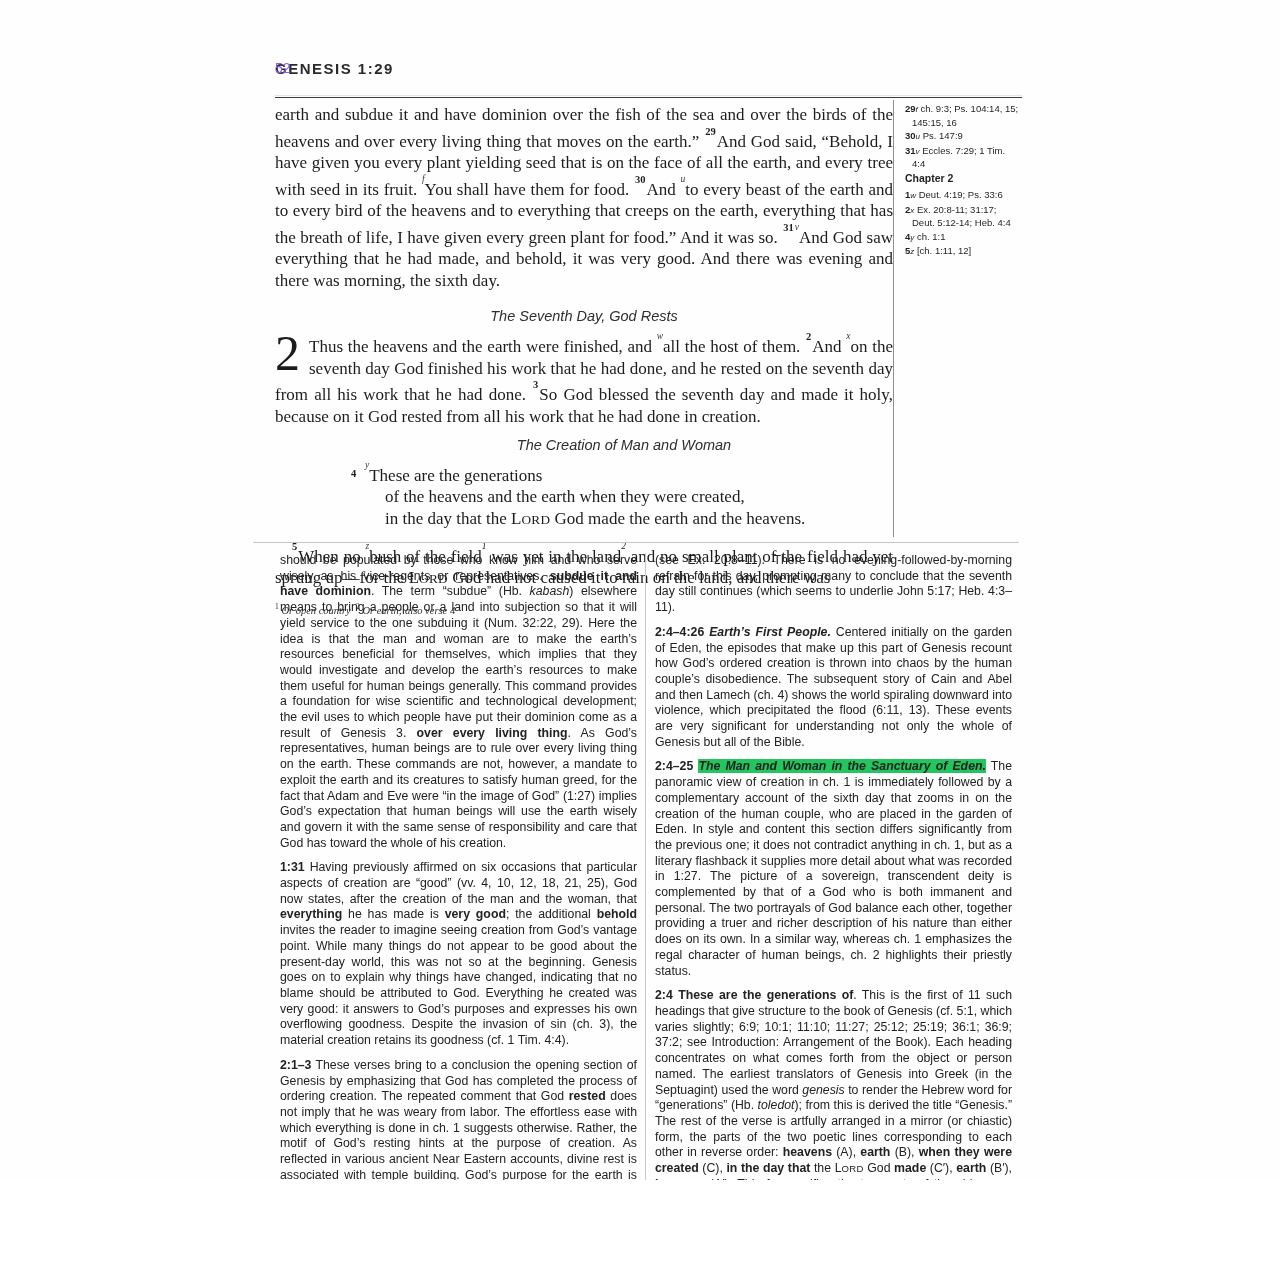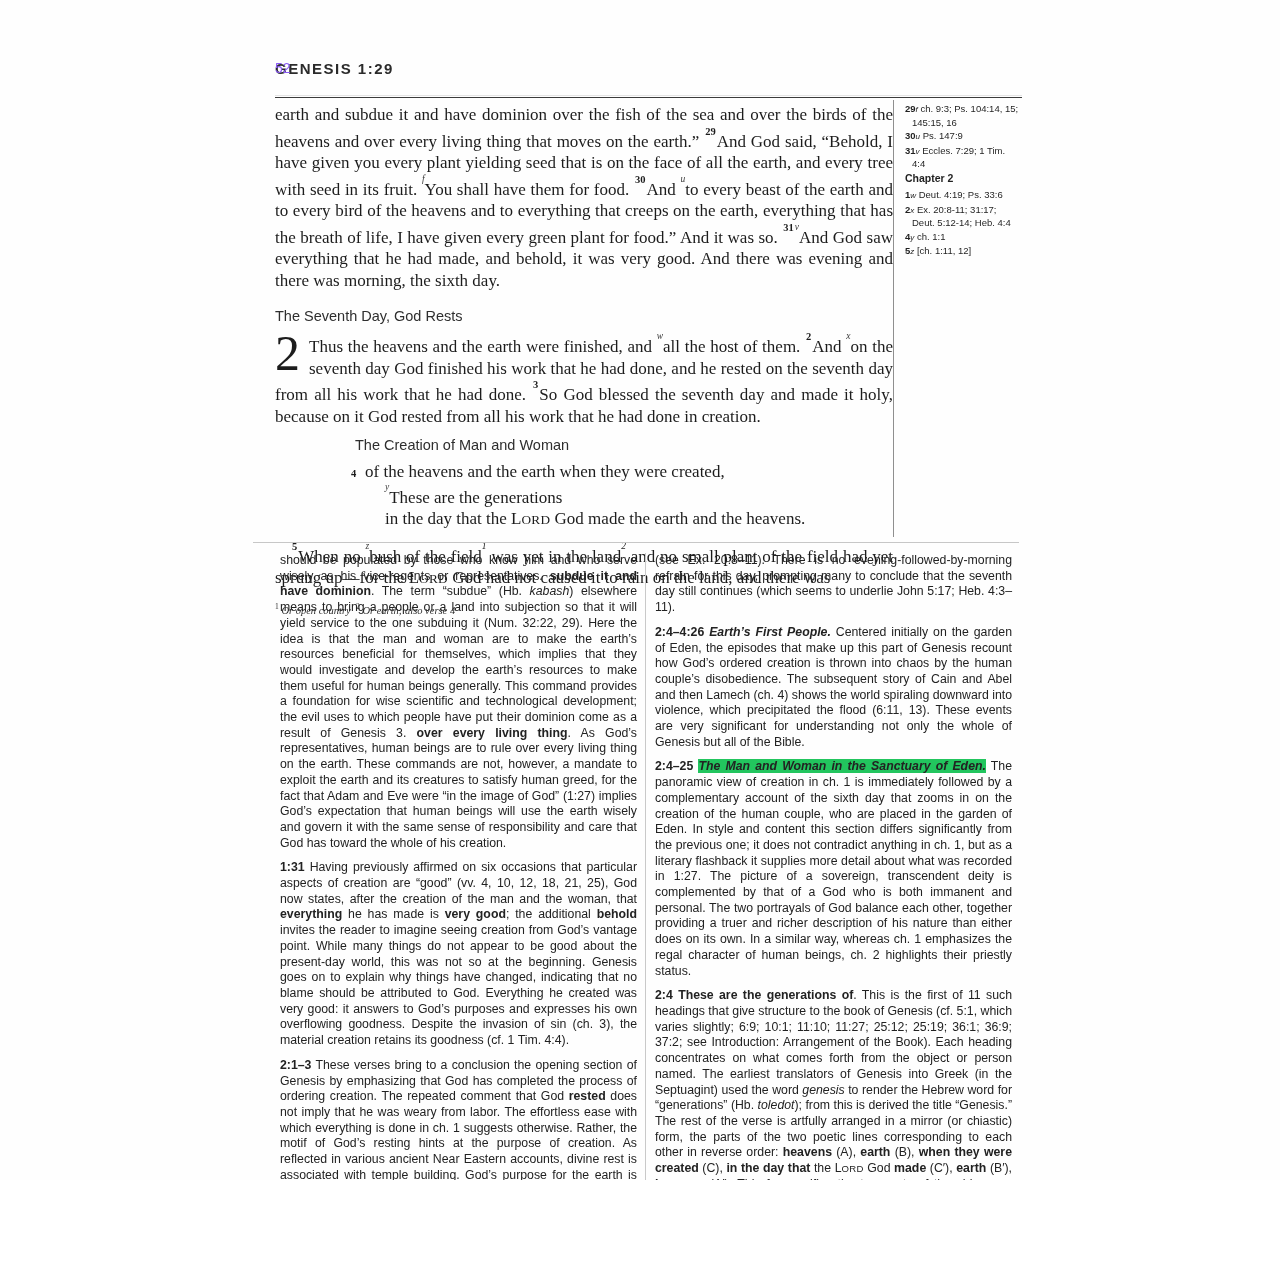--- a/index.html
+++ b/index.html
@@ -18,22 +18,22 @@
 
   
   .bible-col{position:absolute;left:275px;top:104px;width:618px;
         font-family:"Liberation Serif",serif;font-size:17px;line-height:21.7px;color:#1c1c1c;}
   .bt{margin:0;}
   .justify{text-align:justify;}
   .vn{font-weight:700;font-size:10.5px;position:relative;top:-5px;padding:0 1px;}
   .xr{font-style:italic;font-size:9.5px;position:relative;top:-6px;color:#3a3a3a;}
   .fnm{font-size:9.5px;font-style:italic;position:relative;top:-6px;}
   .sc small,.scs small{font-size:0.78em;letter-spacing:0.3px;}
-  .sect{margin:14px 0 4px 0;font-family:"Liberation Sans",sans-serif;
-        font-weight:400;font-size:14.5px;color:#2e2e2e;}
+  .sect{margin:14px 0 4px 0;font-family:"Liberation Sans",sans-serif;font-style:italic;
+        font-weight:400;font-size:14.5px;color:#2e2e2e;text-align:center;}
   .sect-indent{margin-left:80px;margin-top:8px;}
   .ch2{margin-top:2px;}
   .dropcap{float:left;font-size:50px;line-height:38px;padding:3px 9px 0 0;color:#1c1c1c;
         font-family:"Liberation Serif",serif;}
   .poetry{position:relative;margin-top:3px;}
   .pv{position:absolute;left:76px;top:2px;font-size:10.5px;font-weight:700;}
   .plines{margin-left:110px;}
   .pline:first-child{margin-left:-20px;}
   .v5{margin-top:10px;text-indent:16px;}
   .footnote{margin:10px 0 0 0;font-size:10.5px;line-height:13px;color:#2e2e2e;}
@@ -72,22 +72,22 @@
   <div class="head-rule"></div>
 
   <div class="bible-col">
     <p class="bt justify">earth and subdue it and have dominion over the fish of the sea and over the birds of the heavens and over every living thing that moves on the earth.” <sup class="vn">29</sup>And God said, “Behold, I have given you every plant yielding seed that is on the face of all the earth, and every tree with seed in its fruit. <sup class="xr">f</sup>You shall have them for food. <sup class="vn">30</sup>And <sup class="xr">u</sup>to every beast of the earth and to every bird of the heavens and to everything that creeps on the earth, everything that has the breath of life, I have given every green plant for food.” And it was so. <sup class="vn">31</sup><sup class="xr">v</sup>And God saw everything that he had made, and behold, it was very good. And there was evening and there was morning, the sixth day.</p>
     <h3 class="sect">The Seventh Day, God Rests</h3>
     <p class="bt justify ch2"><span class="dropcap">2</span><span>Thus the heavens and the earth were finished, and <sup class="xr">w</sup>all the host of them. <sup class="vn">2</sup>And <sup class="xr">x</sup>on the seventh day God finished his work that he had done, and he rested on the seventh day from all his work that he had done. <sup class="vn">3</sup>So God blessed the seventh day and made it holy, because on it God rested from all his work that he had done in creation.</span></p>
     <h3 class="sect sect-indent">The Creation of Man and Woman</h3>
     <div class="poetry">
       <span class="pv">4</span>
       <div class="plines">
+          <div class="pline"><sup class="xr">y</sup>These are the generations</div>
           <div class="pline">of the heavens and the earth when they were created,</div>
-          <div class="pline"><sup class="xr">y</sup>These are the generations</div>
           <div class="pline">in the day that the <span class="sc">L<small>ORD</small></span> God made the earth and the heavens.</div>
         </div>
     </div>
     <p class="bt justify v5"><sup class="vn">5</sup>When no <sup class="xr">z</sup>bush of the field<sup class="fnm">1</sup> was yet in the land<sup class="fnm">2</sup> and no small plant of the field had yet sprung up—for the <span class="sc">L<small>ORD</small></span> God had not caused it to rain on the land, and there was</p>
     <p class="footnote"><sup>1</sup> <i>Or open country</i> &nbsp;<sup>2</sup> <i>Or earth; also verse 4</i></p>
   </div>
 
   <div class="vrule"></div>
 
   <div class="margin-col">

